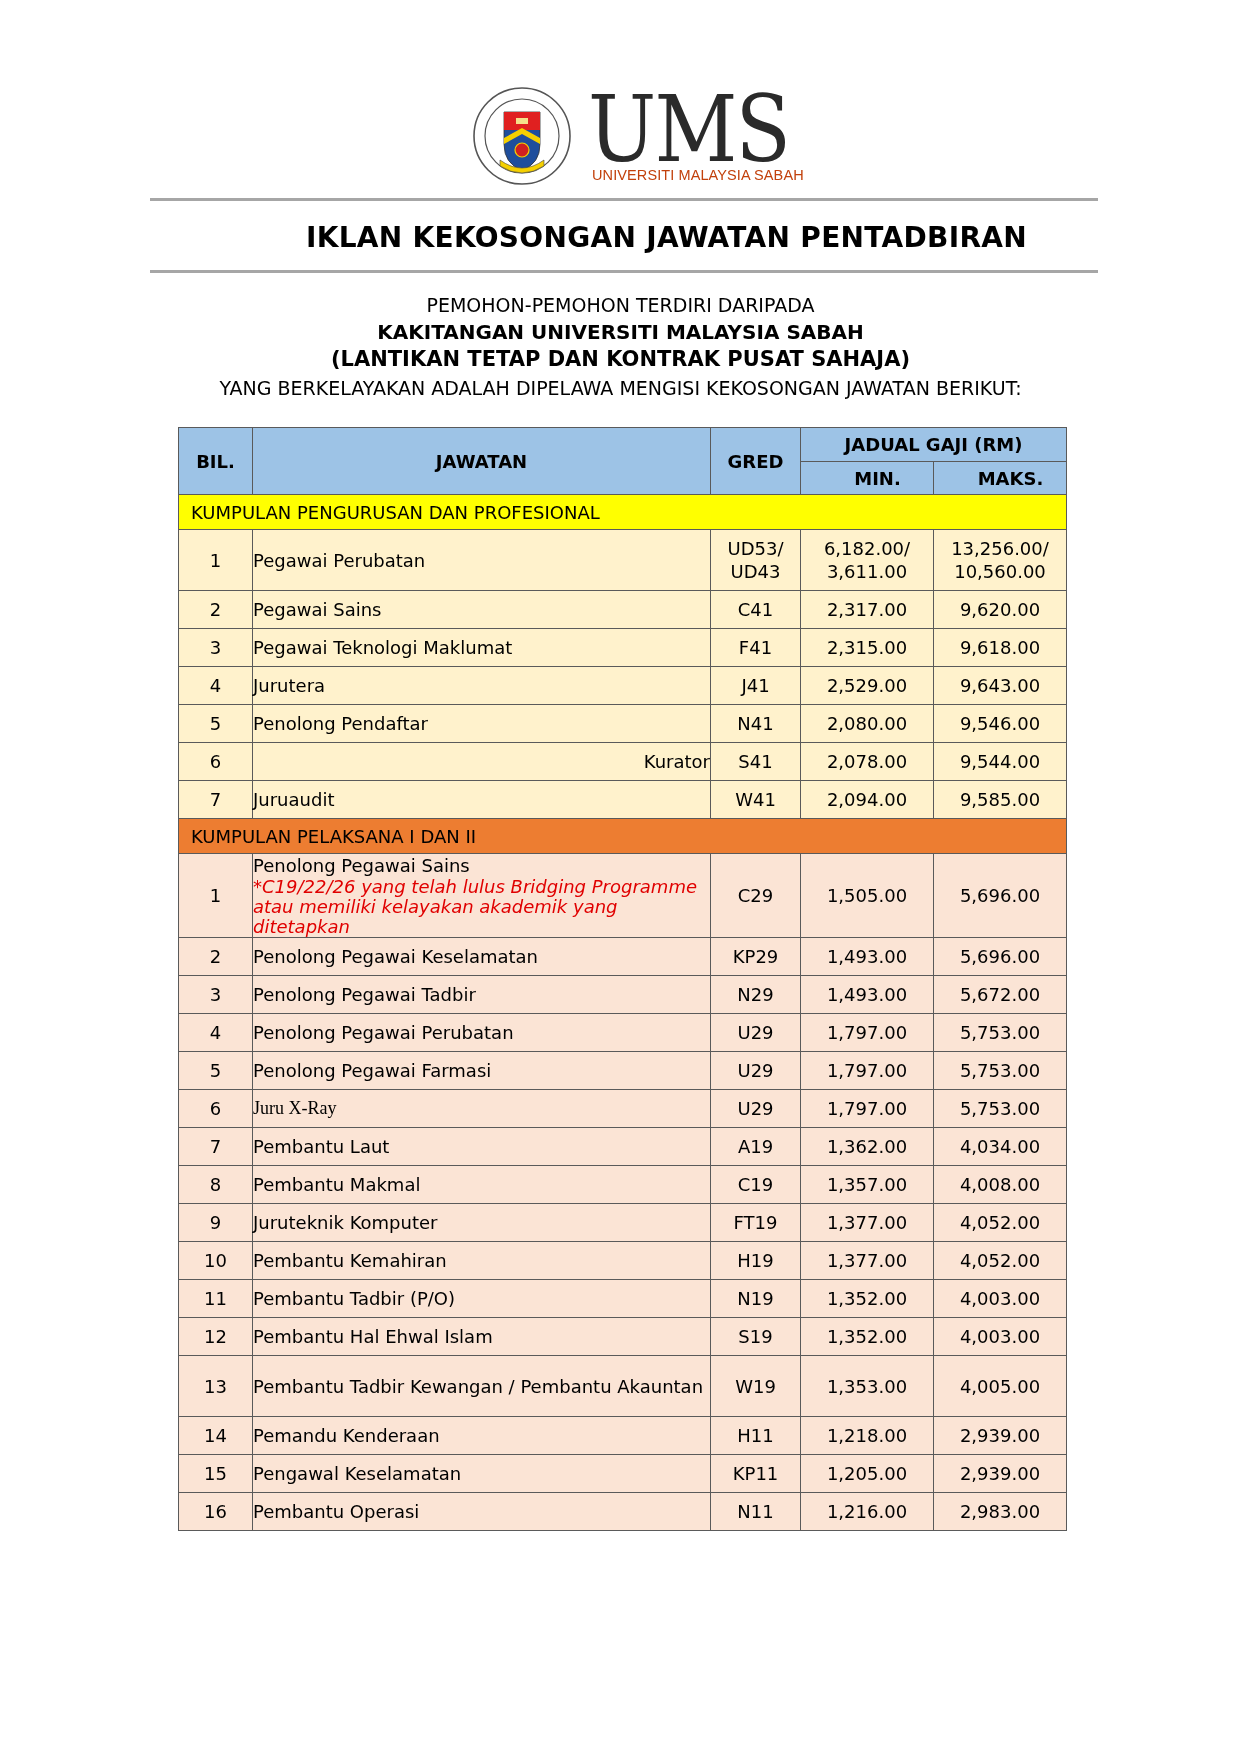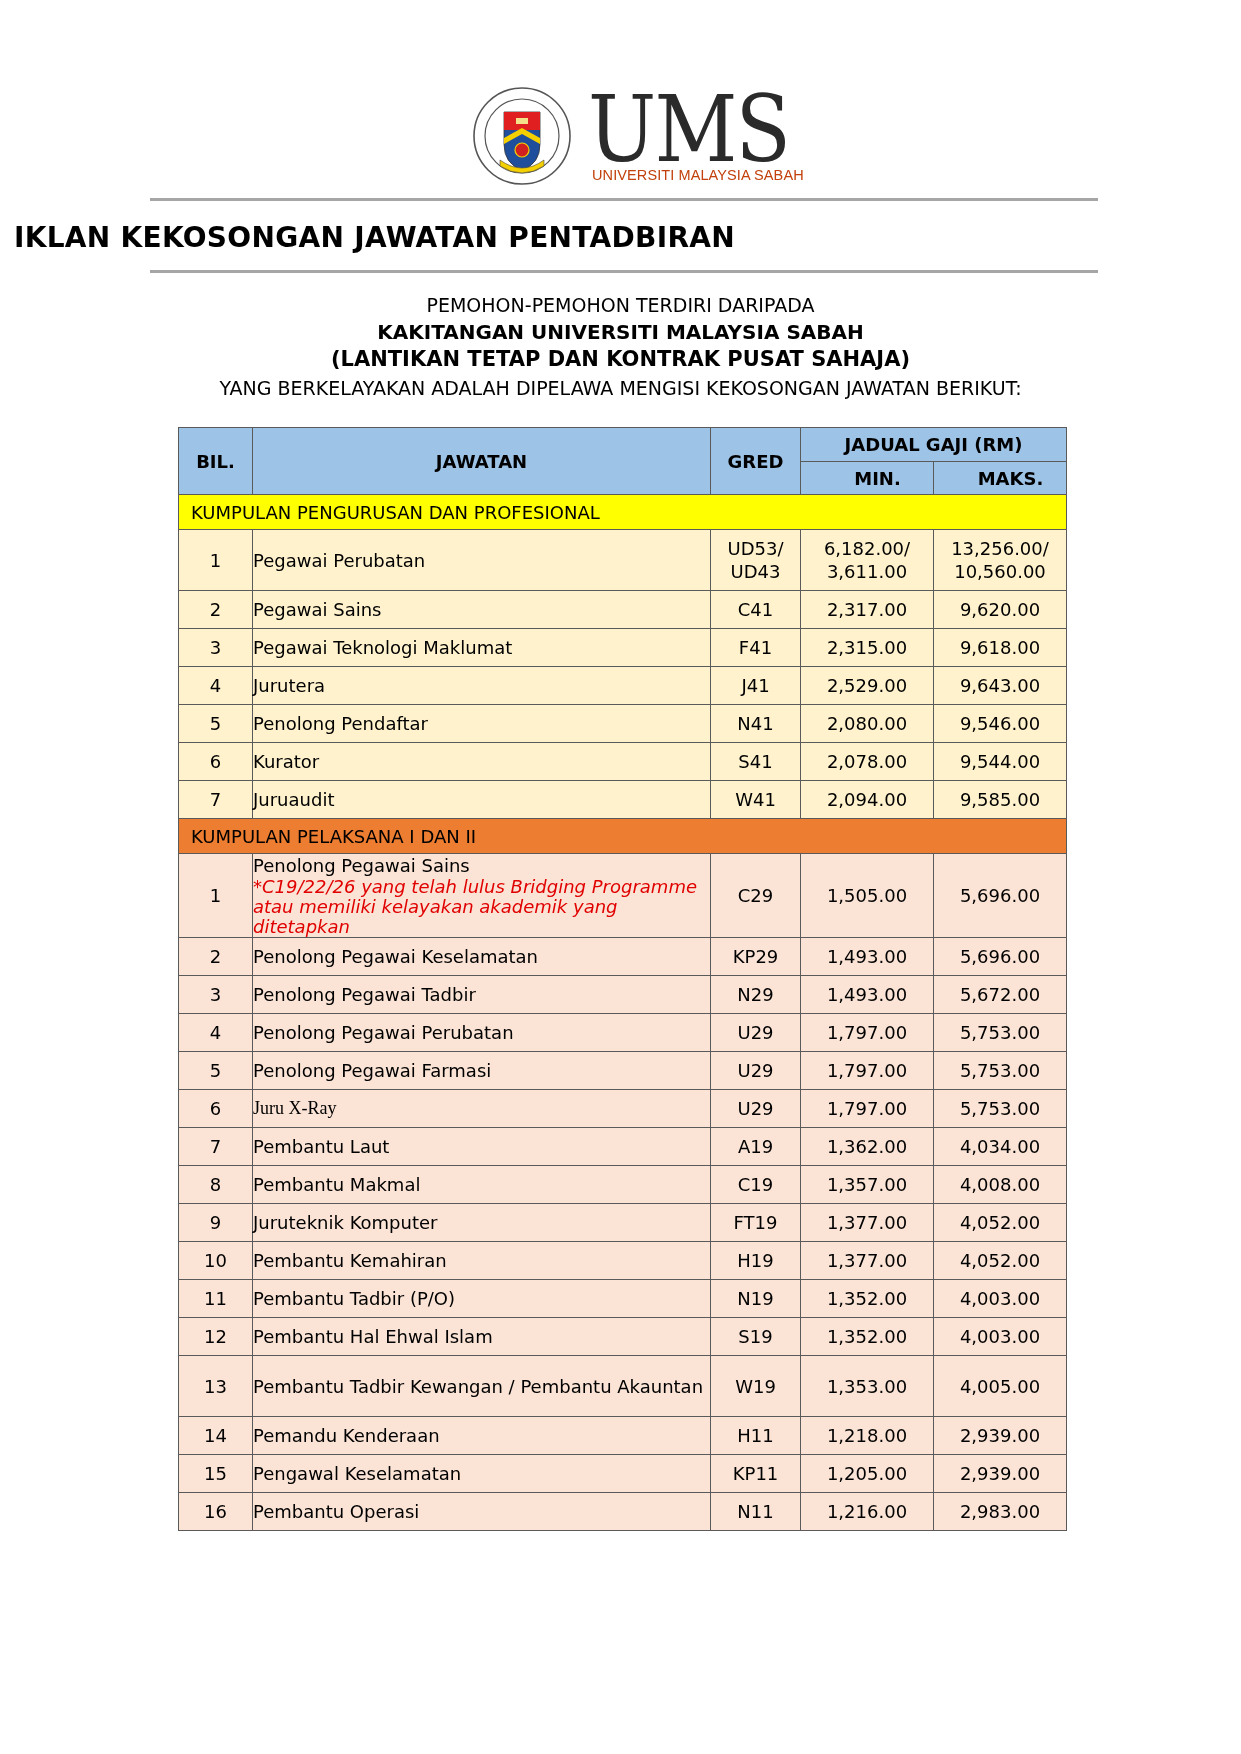--- a/index.html
+++ b/index.html
@@ -6,21 +6,21 @@
   body { width: 1241px; height: 1754px; position: relative; overflow: hidden;
          font-family: "DejaVu Sans", sans-serif; color: #000; }
   .logo-wrap { position: absolute; left: 470px; top: 86px; width: 310px; height: 100px; }
   .seal { position: absolute; left: 0; top: 0; width: 104px; height: 100px; }
   .ums-mark { position: absolute; left: 118px; top: -6px; font-family: "DejaVu Serif", serif;
               font-size: 92px; letter-spacing: -2px; color: #2a2a2a; font-weight: normal;
               transform: scaleX(0.88); transform-origin: left top; line-height: 100px; }
   .ums-sub { position: absolute; left: 122px; top: 81px; font-family: "Liberation Sans", sans-serif;
              font-size: 14.5px; color: #c2410c; letter-spacing: 0.1px; white-space: nowrap; }
   .rule { position: absolute; left: 150px; width: 948px; height: 3px; background: #a6a6a6; }
-  .title { position: absolute; left: 14px; width: 1022px; top: 221px; text-align: left;
+  .title { position: absolute; left: 5px; width: 1022px; top: 221px; text-align: right;
            font-size: 28px; font-weight: bold; letter-spacing: 0.3px; }
   .intro { position: absolute; left: 0; width: 1241px; text-align: center; white-space: nowrap; }
   .intro.l1 { top: 294px; font-size: 19px; }
   .intro.l2 { top: 320px; font-size: 20px; font-weight: bold; }
   .intro.l3 { top: 347px; font-size: 21px; font-weight: bold; }
   .intro.l4 { top: 377px; font-size: 19px; }
 
   table.jobs { position: absolute; left: 178px; top: 427px; width: 888px;
                border-collapse: collapse; table-layout: fixed; font-size: 18px; }
   table.jobs td, table.jobs th { border: 1.5px solid #5a5a5a; padding: 0; vertical-align: middle; }
@@ -130,21 +130,21 @@
       </tr>
       <tr class="row prof">
         <td class="c">5</td>
         <td class="l" style="line-height: 23px;">Penolong Pendaftar</td>
         <td class="c">N41</td>
         <td class="c">2,080.00</td>
         <td class="c">9,546.00</td>
       </tr>
       <tr class="row prof">
         <td class="c">6</td>
-        <td class="l" style="line-height: 23px;">Kurator</td>
+        <td class="l" style="line-height: 23px; text-align: right;">Kurator</td>
         <td class="c">S41</td>
         <td class="c">2,078.00</td>
         <td class="c">9,544.00</td>
       </tr>
       <tr class="row prof">
         <td class="c">7</td>
         <td class="l" style="line-height: 23px;">Juruaudit</td>
         <td class="c">W41</td>
         <td class="c">2,094.00</td>
         <td class="c">9,585.00</td>

